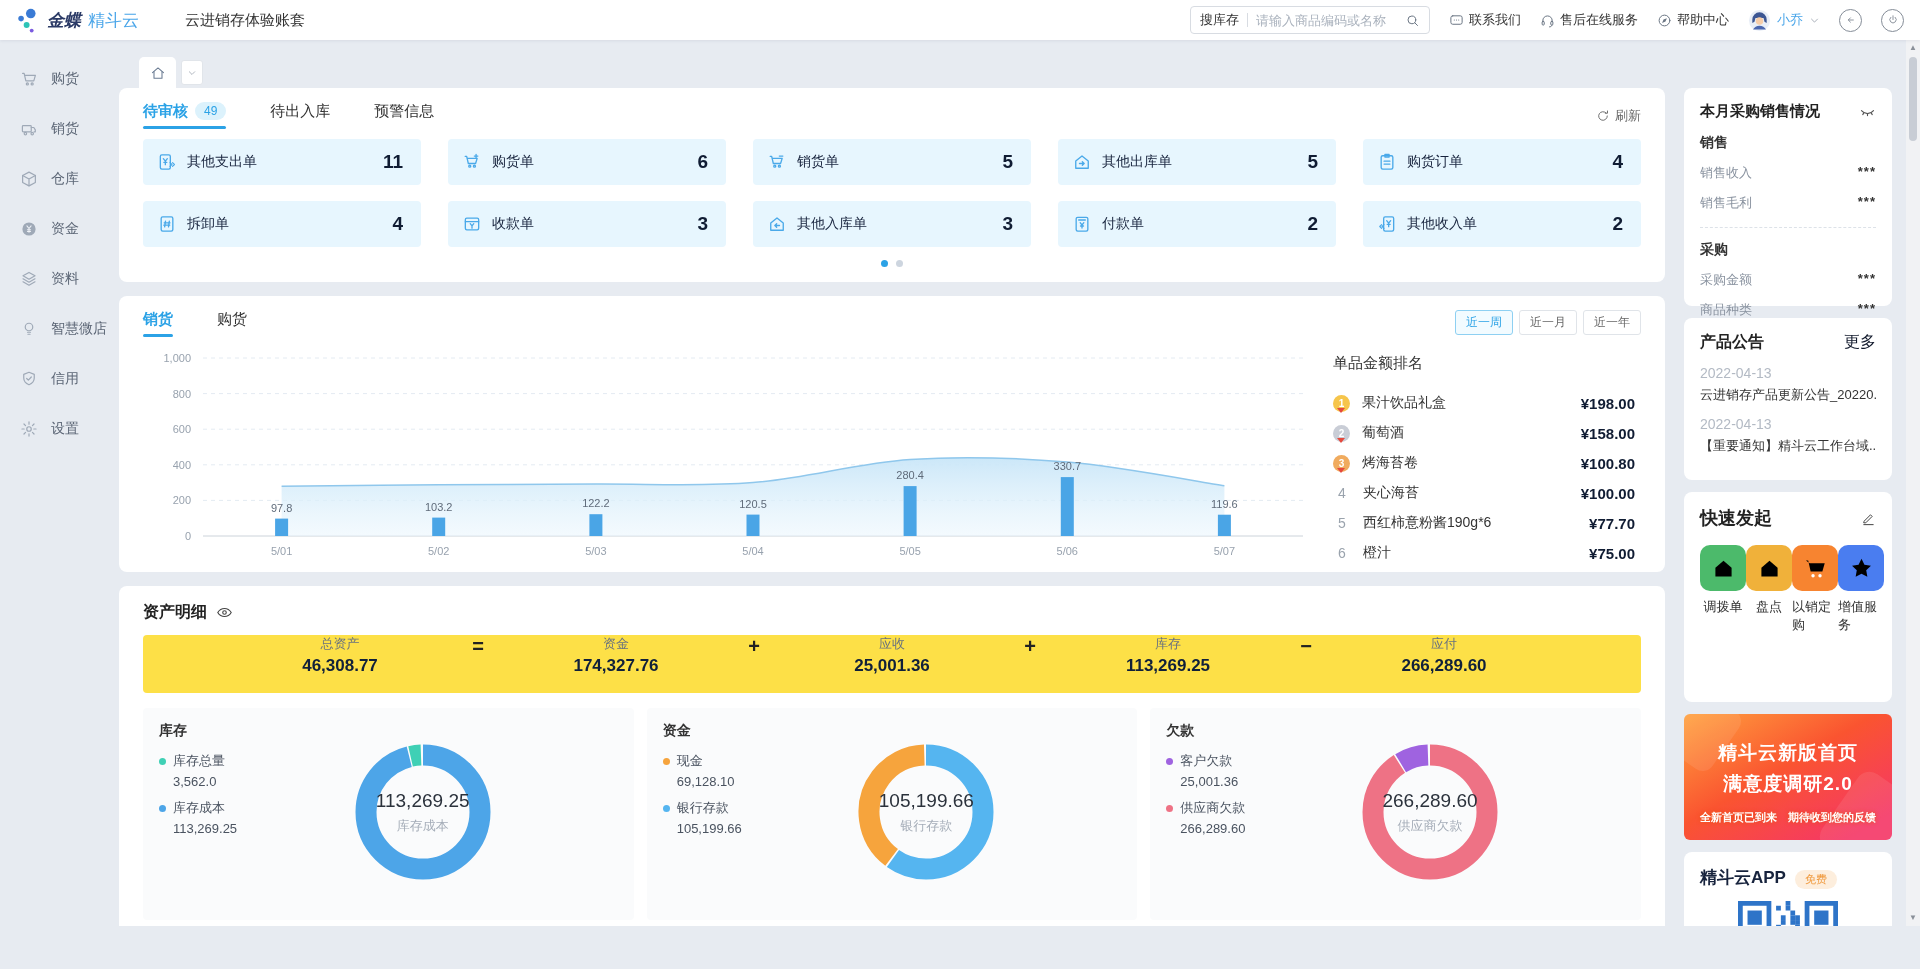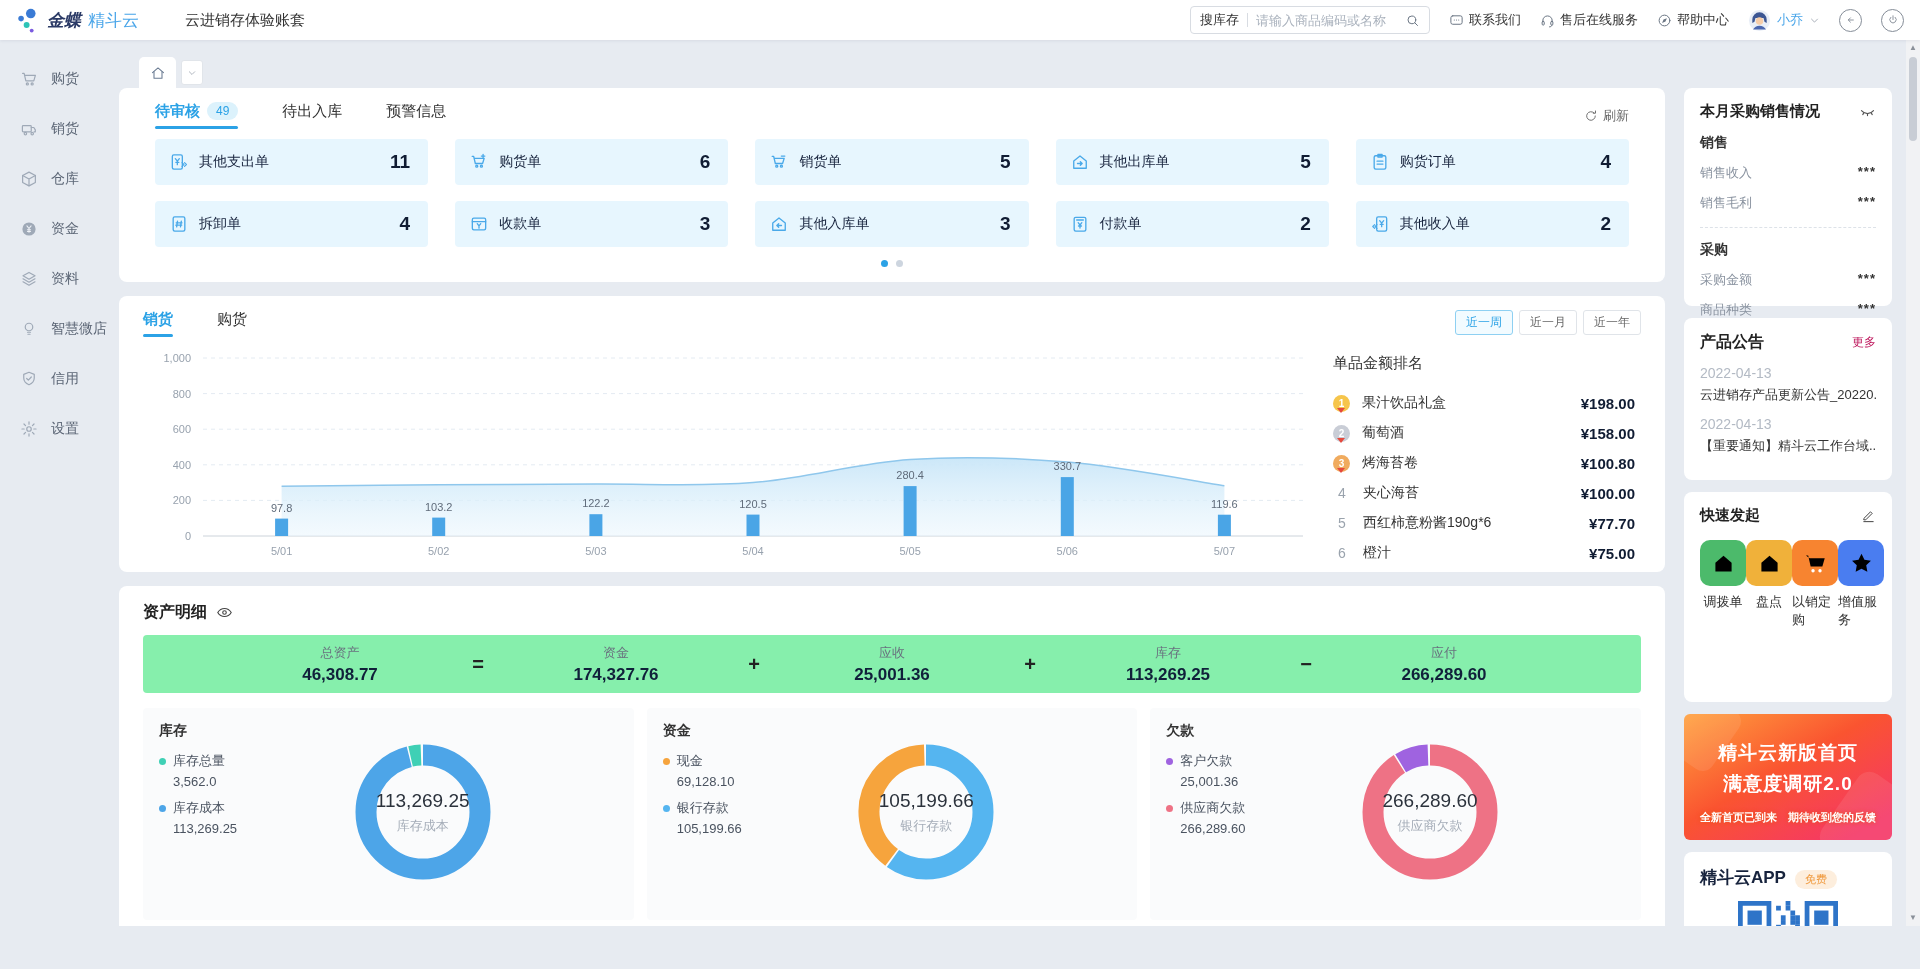--- a/index.html
+++ b/index.html
@@ -34,21 +34,21 @@
 
 .sidebar{position:absolute;left:0;top:40px;width:112px;bottom:0}
 .sb-list{padding-top:14px}
 .sb-item{display:flex;align-items:center;gap:13px;height:50px;padding-left:20px;font-size:14px;color:#5c6676;cursor:pointer}
 .sb-item .ic{color:#9fa9b7}
 .sb-footer{position:absolute;bottom:34px;left:0;width:100%}
 .sb-footer .sb-item{height:36px;font-size:13px;color:#5c6676}
 .sb-footer .sb-item .ic{color:#79828f}
 
 .card{position:absolute;background:#fff;border-radius:8px}
-#todo-card{left:119px;top:88px;width:1546px;height:194px;padding:14px 36px}
+#todo-card{left:119px;top:88px;width:1546px;height:194px;padding:14px 24px}
 .todo-head{display:flex;align-items:center}
 .tab{font-size:15px;color:#333;margin-right:44px;cursor:pointer;position:relative;padding-bottom:8px}
 .tab.active{color:#2ba2e6;font-weight:bold}
 .tab.active::after{content:'';position:absolute;left:0;right:0;bottom:0;height:3px;background:#2ba2e6;border-radius:2px}
 .badge{display:inline-block;margin-left:7px;background:#dcf2fc;color:#2ba2e6;font-size:12px;border-radius:10px;padding:2px 9px;font-weight:normal;vertical-align:1px}
 .refresh{margin-left:auto;display:flex;gap:5px;align-items:center;color:#666;font-size:13px;cursor:pointer}
 .tile-grid{display:grid;grid-template-columns:repeat(5,1fr);gap:16px 27px;margin-top:10px}
 .tile{height:46px;background:#e7f6fe;border-radius:4px;display:flex;align-items:center;padding:0 18px 0 14px;cursor:pointer}
 .tile .ic{color:#4aa9e9;margin-right:10px}
 .t-label{font-size:14px;color:#17233d}
@@ -71,21 +71,21 @@
 .rk-item{display:flex;align-items:center;height:30px;gap:12px}
 .rk-num{width:18px;text-align:center;font-size:14px;color:#9aa3ad}
 .medal{position:relative;width:17px;height:17px;border-radius:50%;display:inline-flex;align-items:center;justify-content:center;font-size:10px;color:#fff;font-weight:bold;flex:0 0 17px}
 .medal::after{content:'';position:absolute;bottom:-5px;left:4px;border:4px solid transparent;border-top:5px solid #e5493d}
 .medal.gold{background:#f6c54b}.medal.silver{background:#c9cdd6}.medal.bronze{background:#f0ab5e}
 .rk-name{flex:1;font-size:14px;color:#333}
 .rk-price{font-size:15px;font-weight:bold;color:#101c33}
 #assets-card{left:119px;top:586px;width:1546px;height:356px;padding:16px 24px}
 .assets-head{display:flex;align-items:center;gap:9px;font-size:16px;font-weight:bold;color:#222}
 .assets-head .ic{color:#444;cursor:pointer}
-.formula{margin-top:12px;background:#86efac;border-radius:4px;height:58px;display:flex;align-items:center;justify-content:center}
+.formula{margin-top:12px;background:#fde047;border-radius:4px;height:58px;display:flex;align-items:flex-start;justify-content:center}
 .f-group{width:190px;text-align:center}
 .f-label{font-size:13px;color:#69727f}
 .f-value{font-size:17px;font-weight:bold;color:#10203a;margin-top:3px}
 .f-op{width:86px;text-align:center;font-size:20px;font-weight:bold;color:#222}
 .panels{display:flex;gap:13px;margin-top:15px}
 .panel{flex:1;background:#fafbfc;border-radius:4px;position:relative;height:212px;padding:14px 16px}
 .p-title{font-size:14px;font-weight:bold;color:#333}
 .legend{margin-top:12px}
 .lg{margin-bottom:10px;font-size:13px;color:#4a5360}
 .lg-head{display:flex;align-items:center;gap:7px}
@@ -102,26 +102,26 @@
 .m-title{font-size:15px;font-weight:bold;color:#222}
 .m-title-row .ic{margin-left:auto;color:#555;cursor:pointer}
 .m-sec-h{font-size:14px;font-weight:bold;color:#333;margin-top:13px}
 .m-row{display:flex;justify-content:space-between;font-size:13px;margin-top:12px}
 .m-row .l{color:#8a93a0}
 .m-row .v{color:#333;font-weight:bold;letter-spacing:1px}
 .m-div{border-top:1px dashed #dde2e8;margin-top:15px}
 #ann-card{top:318px;height:162px}
 .ann-title-row{display:flex;align-items:center}
 .ann-title{font-size:16px;font-weight:bold;color:#222}
-.more{margin-left:auto;font-size:12px;color:#be185d;cursor:pointer}
+.more{margin-left:auto;font-size:16px;color:#0f172a;cursor:pointer}
 .ann-date{font-size:14px;color:#b3bac4;margin-top:12px}
 .ann-text{font-size:13px;color:#333;margin-top:5px;white-space:nowrap;overflow:hidden}
 #qa-card{top:492px;height:210px}
 .qa-title-row{display:flex;align-items:center}
-.qa-title{font-size:15px;font-weight:bold;color:#222}
+.qa-title{font-size:18px;font-weight:bold;color:#222}
 .qa-title-row .ic{margin-left:auto;color:#444;cursor:pointer}
 .qa-grid{display:grid;grid-template-columns:1fr 1fr 1fr 1fr;gap:18px 0;margin-top:15px;justify-items:center}
 .qa-item{display:flex;flex-direction:column;align-items:center;cursor:pointer}
 .qa-ic{width:46px;height:46px;border-radius:10px;display:flex;align-items:center;justify-content:center;color:#fff}
 .qa-ic svg{stroke-width:1.7}
 .qa-label{font-size:13px;color:#333;margin-top:7px}
 #banner{position:absolute;left:1684px;top:714px;width:208px;height:126px;border-radius:6px;background:linear-gradient(150deg,#ffa13e,#fa5430 45%,#f53767 90%);overflow:hidden;text-align:center;color:#fff;cursor:pointer}
 #banner::before{content:'';position:absolute;width:70px;height:70px;border-radius:12px;background:rgba(255,255,255,.09);transform:rotate(35deg);left:-22px;top:-22px}
 #banner::after{content:'';position:absolute;width:90px;height:90px;border-radius:14px;background:rgba(255,255,255,.09);transform:rotate(35deg);right:-30px;bottom:-34px}
 .bn1{font-size:19px;font-weight:bold;margin-top:26px;letter-spacing:1px;position:relative;z-index:1}

